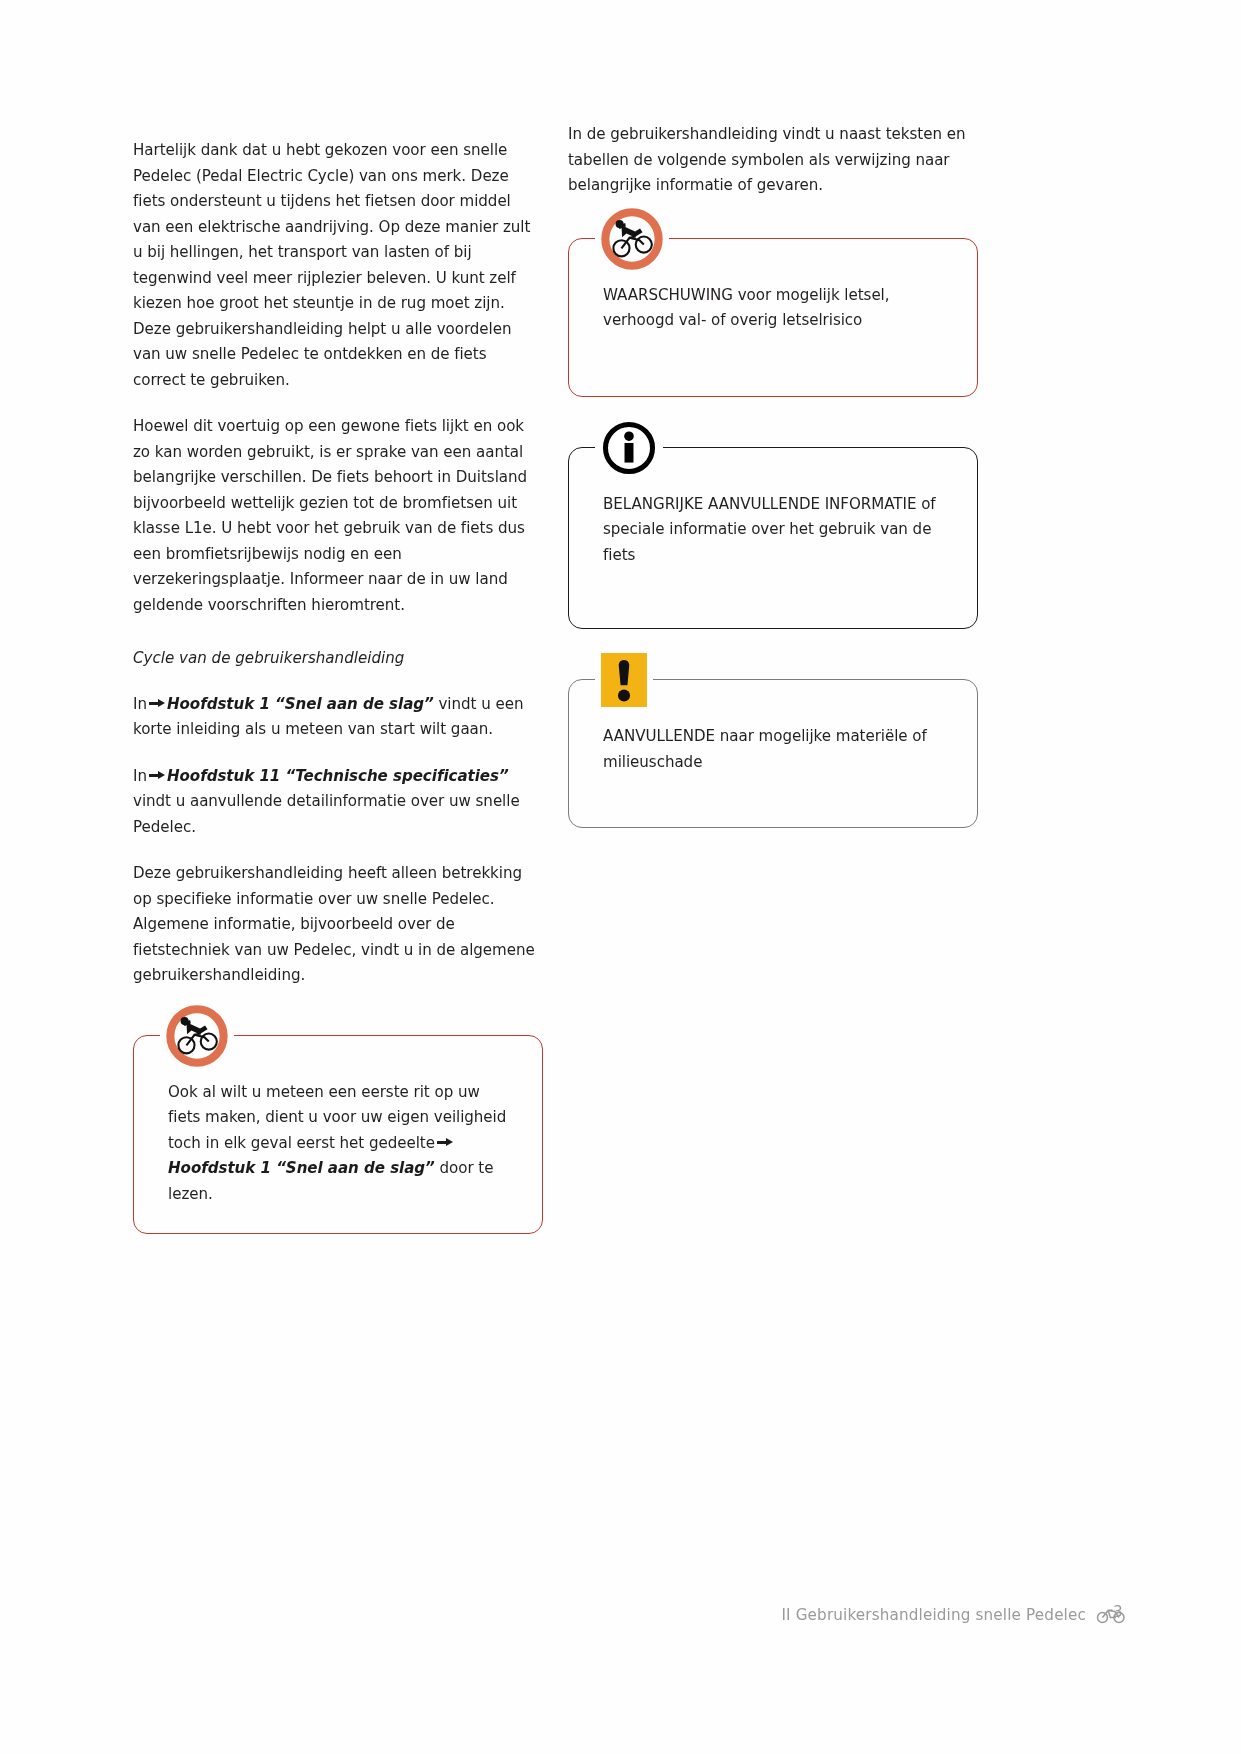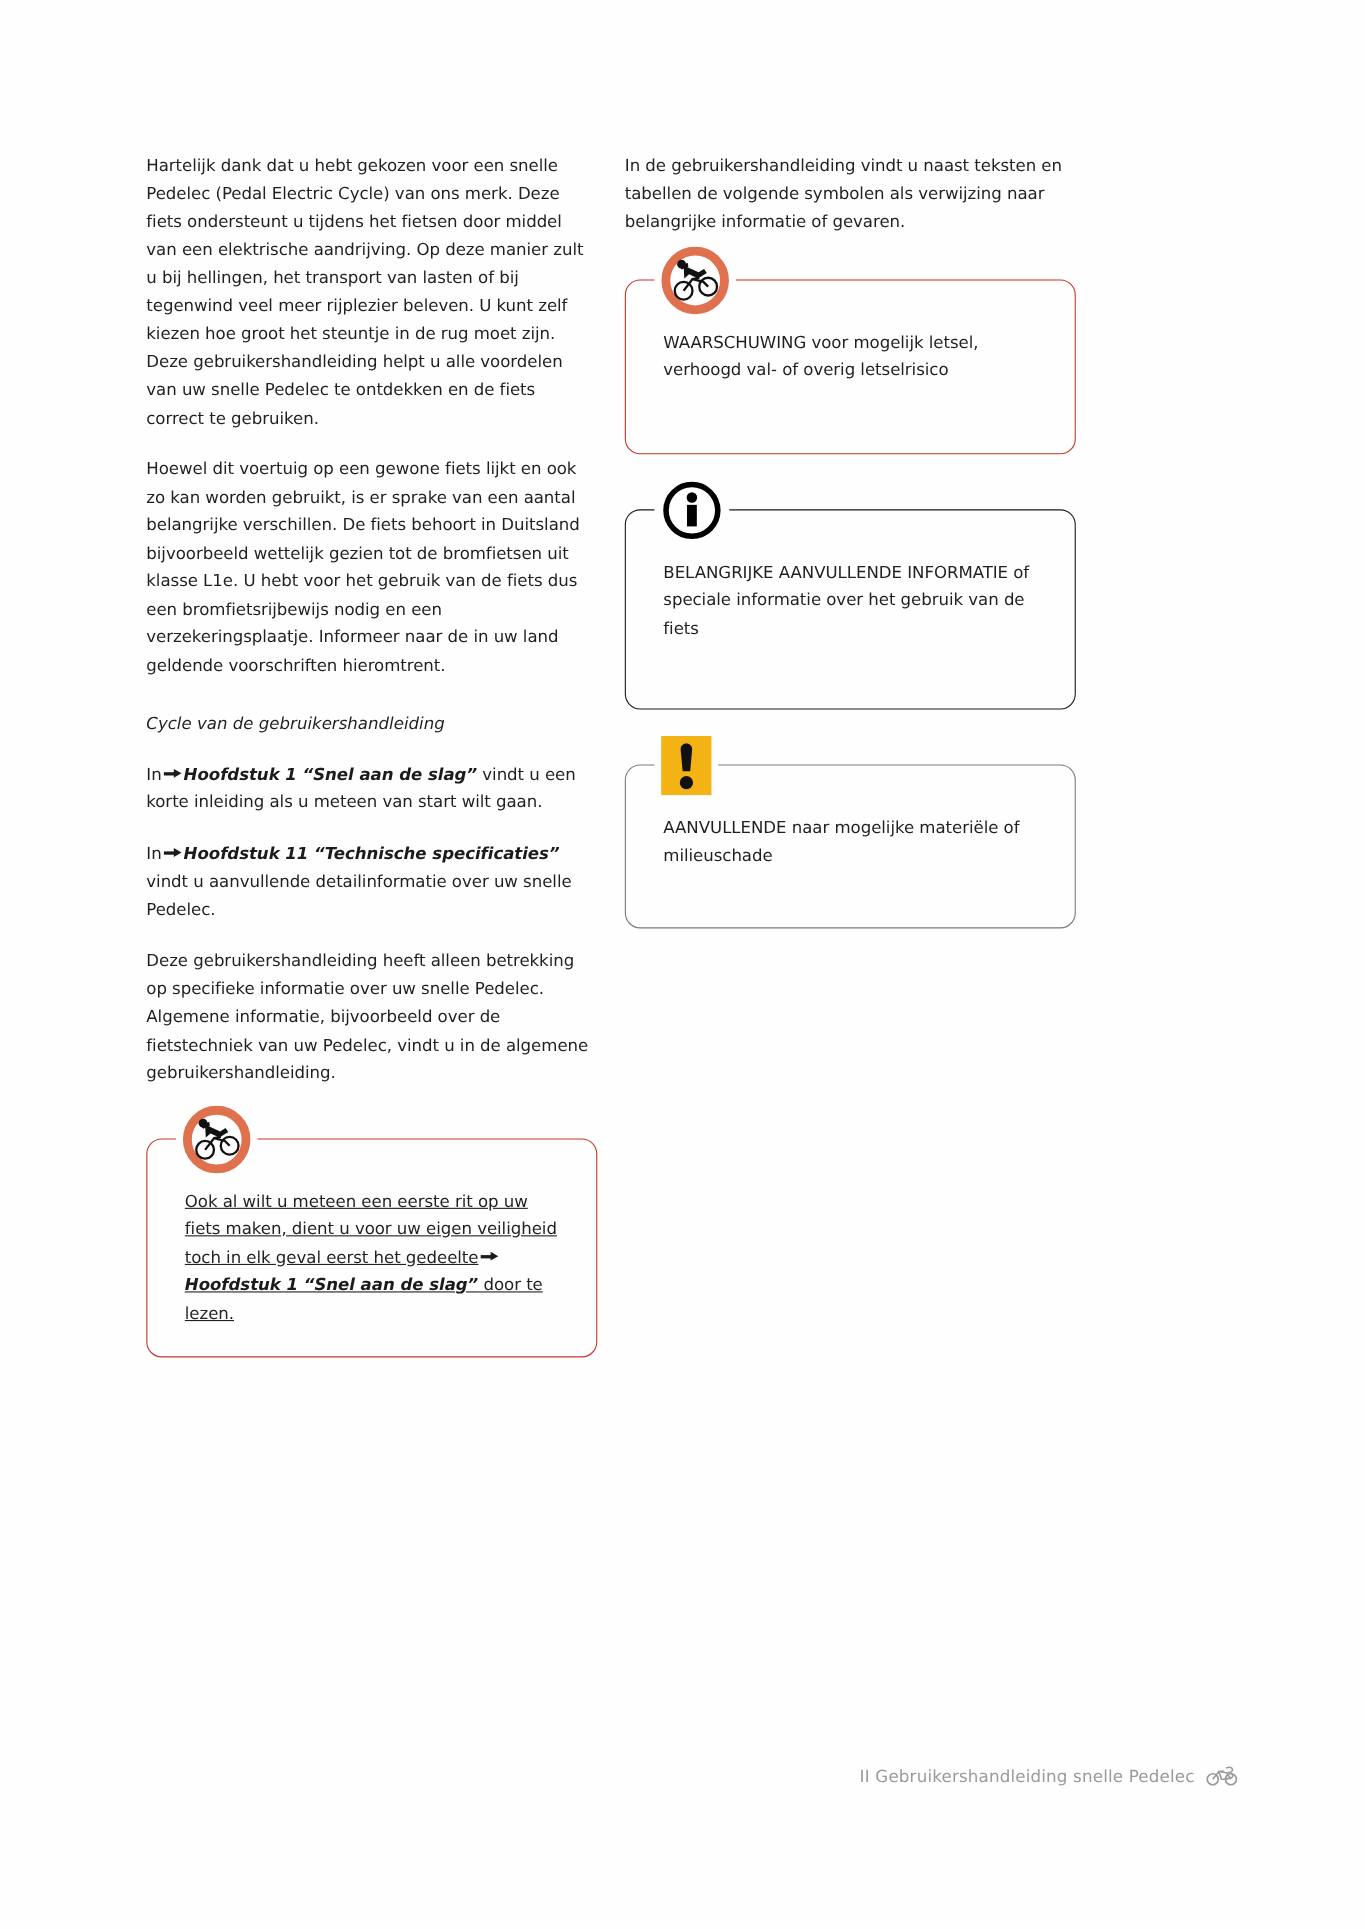--- a/index.html
+++ b/index.html
@@ -21,21 +21,21 @@
   
   .col-left {
     position: absolute;
     left: 133px;
     top: 138px;
     width: 410px;
   }
   .col-right {
     position: absolute;
     left: 568px;
-    top: 138px;
+    top: 122px;
     width: 410px;
   }
 
   
   .salutation {
     font-family: "DejaVu Sans", sans-serif;
     font-size: 20.5px;
     font-style: italic;
     font-weight: 400;
     color: #1b1b1b;
@@ -150,21 +150,21 @@
     letter-spacing: -0.05px;
   }
 
   .box-gap-1 { margin-top: 39px; }
   .box-gap-2 { margin-top: 50px; }
   .box-gap-3 { margin-top: 50px; }
 
   .warn-box-1 .cobody { padding-bottom: 62px; }
   .info-box .cobody   { padding-bottom: 60px; }
   .note-box .cobody   { padding-bottom: 52px; }
-  .warn-box-left .cobody { padding-bottom: 26px; text-decoration: underline; }
+  .warn-box-left .cobody { padding-bottom: 26px; }
 
   
   .footer {
     position: absolute;
     left: 0;
     top: 1604px;
     width: 1241px;
     text-align: right;
     padding-right: 133px;
     box-sizing: border-box;

